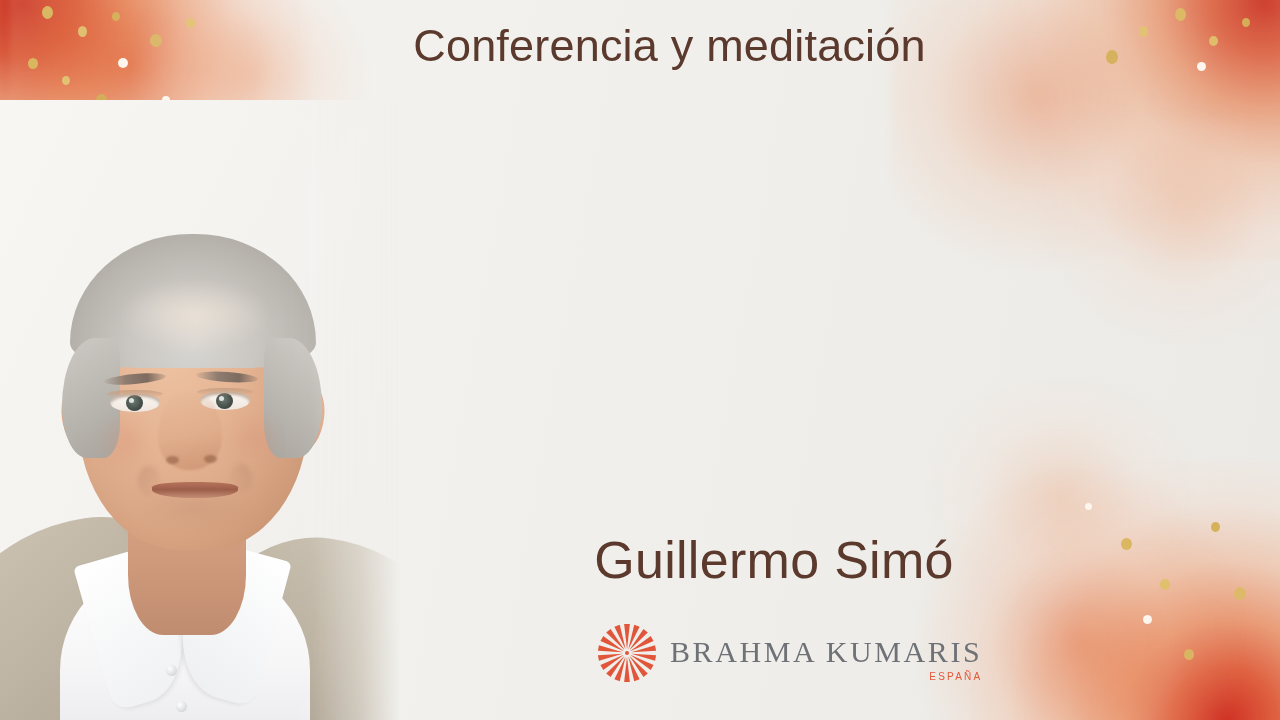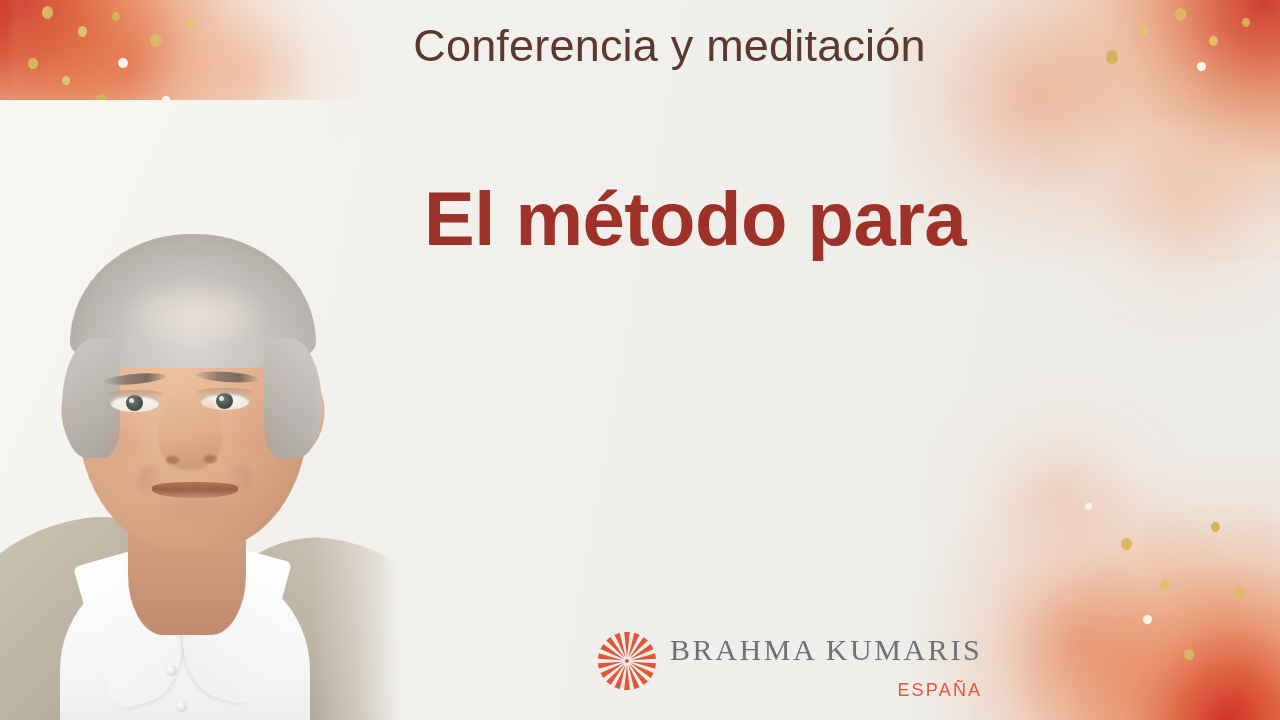--- a/index.html
+++ b/index.html
@@ -332,22 +332,22 @@
   .logo-mark { width:62px; height:62px; flex:0 0 62px; }
   .logo-words { margin-left:12px; padding-top:13px; }
   .logo-name {
     font-family:"Liberation Serif", serif;
     font-size:30px; letter-spacing:2.6px; color:#6e7277;
     line-height:1;
   }
   .logo-country {
     text-align:right;
     font-family:"Liberation Sans", sans-serif;
-    font-size:18px; letter-spacing:2.2px; color:#e1593c;
-    margin-top:16px; line-height:1;
+    font-size:10px; letter-spacing:2.2px; color:#e1593c;
+    margin-top:5px; line-height:1;
   }
 </style>
 </head>
 <body>
 
 <div id="poster">
 
   <div class="wc wc-tl"></div>
   <div class="wc wc-tl2"></div>
   <div class="wc wc-tl3"></div>
@@ -441,23 +441,23 @@
       <div class="mouth"></div>
       <div class="chin-sh"></div>
     </div>
   </div>
 
   <div class="kicker">
     <span class="kicker-inner">Conferencia y meditación</span>
   </div>
 
   <div class="title">
-    <span class="ln">El método para</span>
   </div>
 
+  <div class="speaker">Guillermo Simó</div>
 
   <div class="logo">
     <svg class="logo-mark" viewBox="0 0 100 100">
       <g id="rays" fill="#e1563a">
           <polygon points="49.87,43.00 45.41,3.22 54.59,3.22 50.13,43.00"></polygon>
           <polygon points="52.27,43.38 61.69,4.48 70.31,7.61 52.52,43.47"></polygon>
           <polygon points="54.40,44.55 76.55,11.22 83.58,17.12 54.60,44.73"></polygon>
           <polygon points="55.99,46.38 88.22,22.64 92.80,30.58 56.13,46.62"></polygon>
           <polygon points="56.87,48.65 95.27,37.36 96.86,46.39 56.92,48.92"></polygon>
           <polygon points="56.92,51.08 96.86,53.61 95.27,62.64 56.87,51.35"></polygon>

